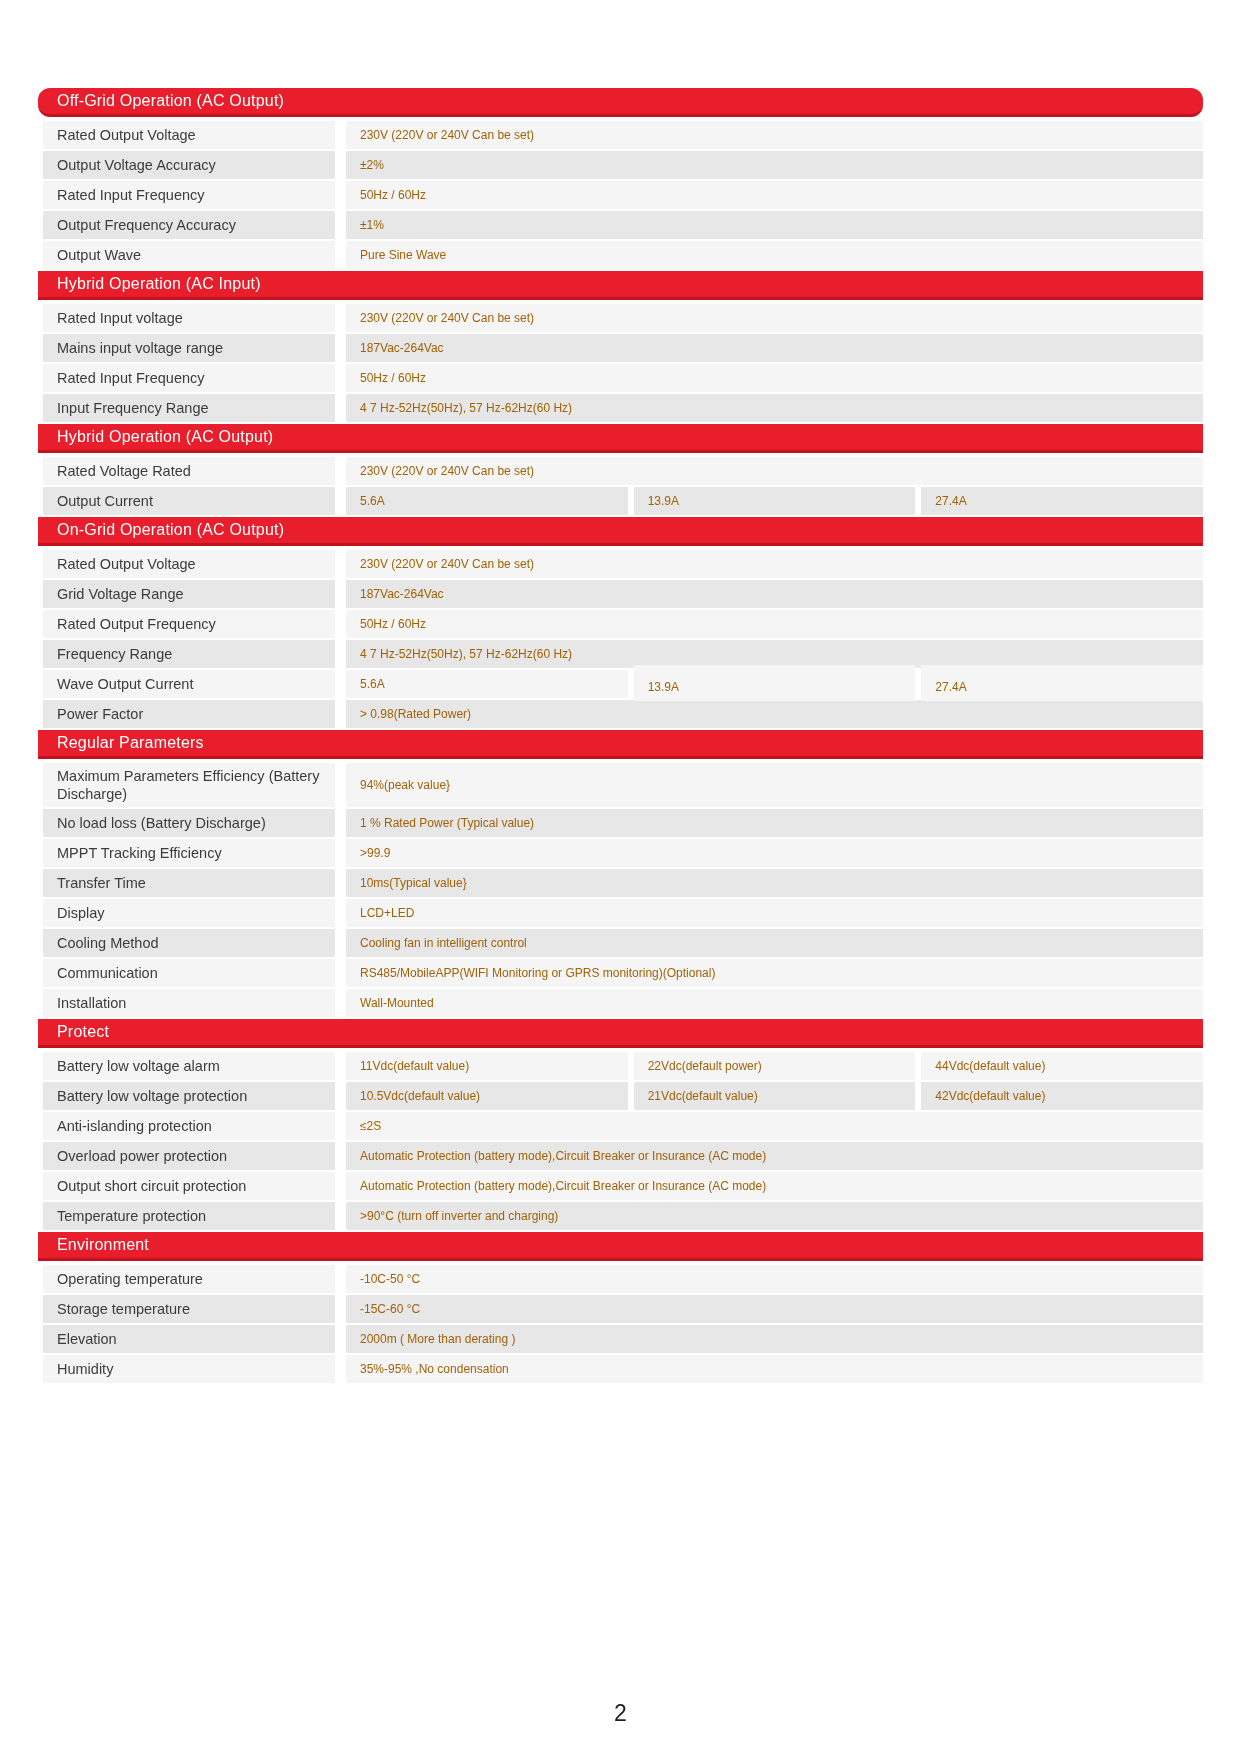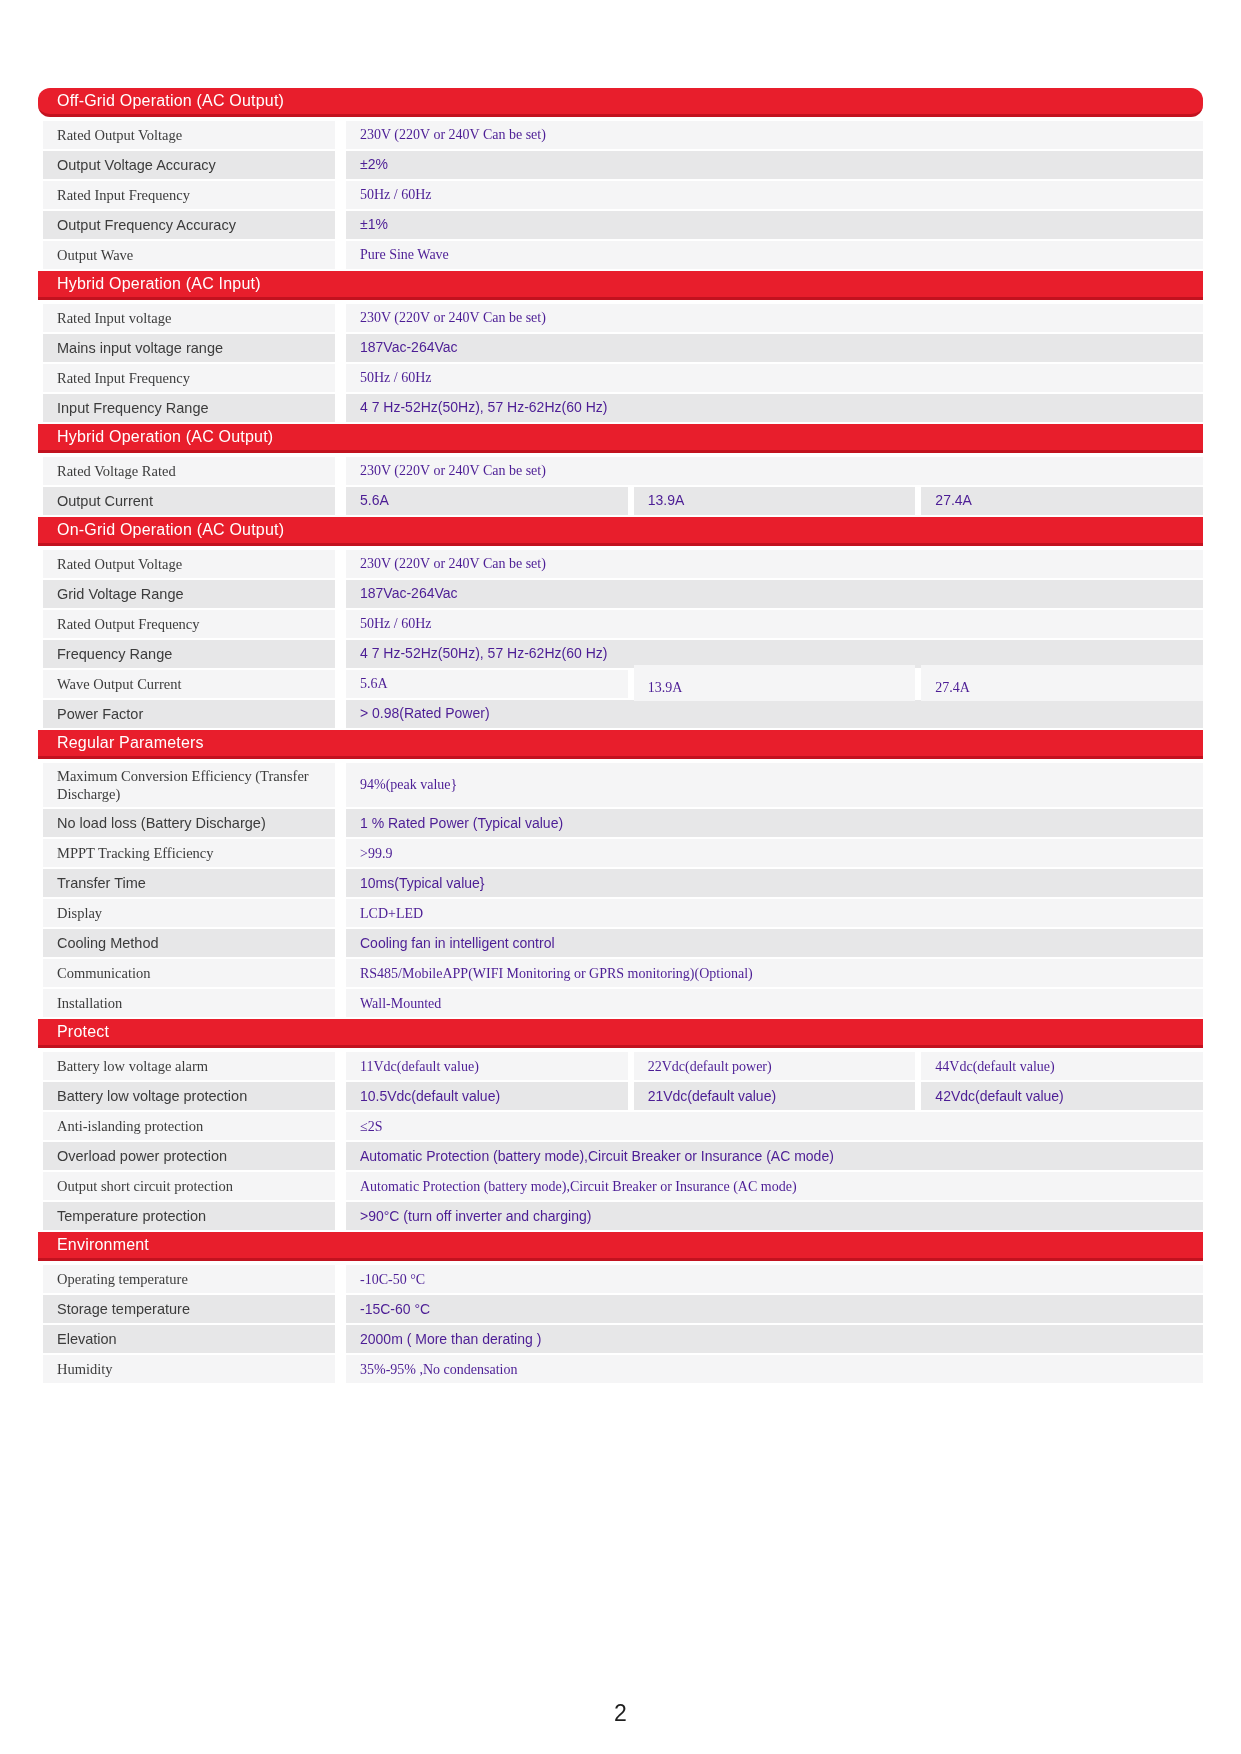--- a/index.html
+++ b/index.html
@@ -53,25 +53,25 @@
     flex: 1;
     display: flex;
     gap: 6px;
   }
   .value-cell {
     flex: 1;
     display: flex;
     align-items: center;
     padding: 4px 10px 4px 14px;
     box-sizing: border-box;
-    font-size: 14px;
-    color: #4c1d95;
+    font-size: 12px;
+    color: #a16207;
     line-height: 1.25;
   }
-  .row-light .label-cell, .row-light .value-cell { background: var(--row-light, #f5f5f6); font-family: Liberation Serif, serif; }
+  .row-light .label-cell, .row-light .value-cell { background: var(--row-light, #f5f5f6); }
   .row-dark  .label-cell, .row-dark  .value-cell { background: var(--row-dark, #e7e7e8); }
   .value-cell.offset {
     position: relative;
     margin-top: -5px;
     margin-bottom: -3px;
     padding-top: 13px;
   }
   .page-number {
     position: absolute;
     top: 1700px;
@@ -211,21 +211,21 @@
           <div class="values">
             <div class="value-cell">&gt; 0.98(Rated Power)</div>
           </div>
         </div>
       </div>
       <div class="section">
         <div class="section-header">
           <span>Regular Parameters</span>
         </div>
         <div class="spec-row row-light">
-          <div class="label-cell">Maximum Conversion Efficiency (Transfer Discharge)</div>
+          <div class="label-cell">Maximum Parameters Efficiency (Battery Discharge)</div>
           <div class="values">
             <div class="value-cell">94%(peak value}</div>
           </div>
         </div>
         <div class="spec-row row-dark">
           <div class="label-cell">No load loss (Battery Discharge)</div>
           <div class="values">
             <div class="value-cell">1 % Rated Power (Typical value)</div>
           </div>
         </div>

